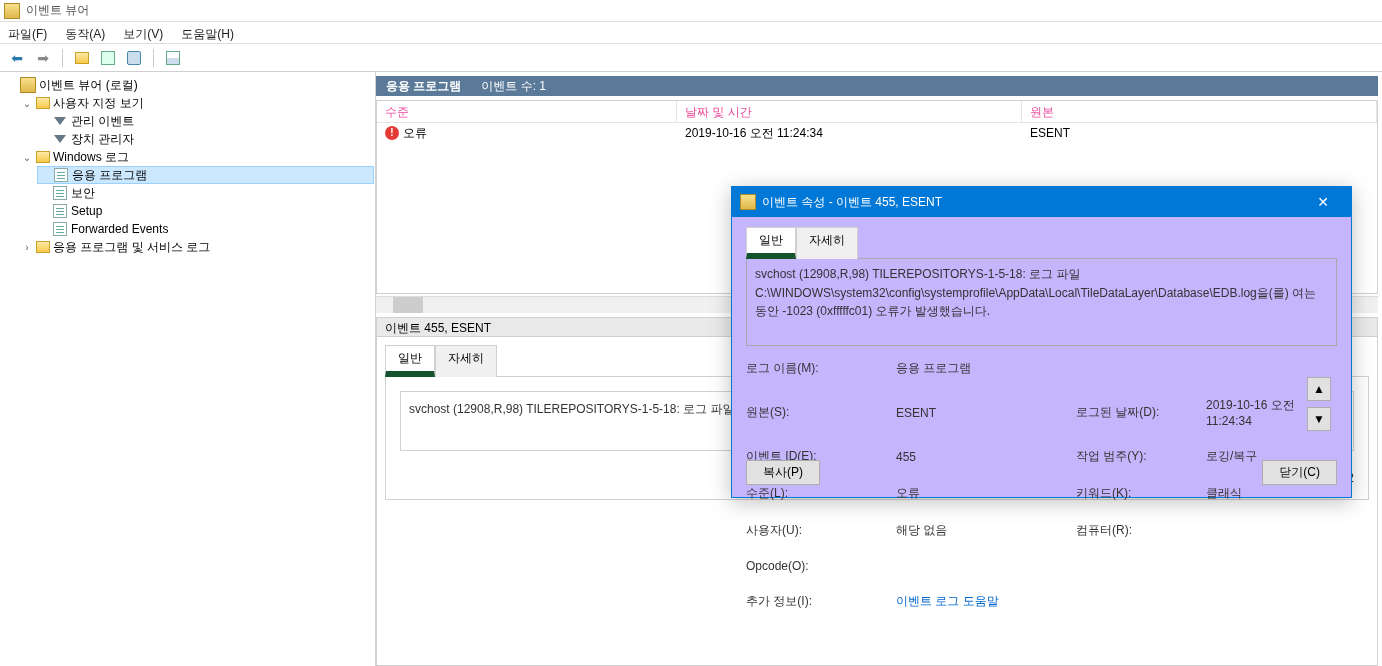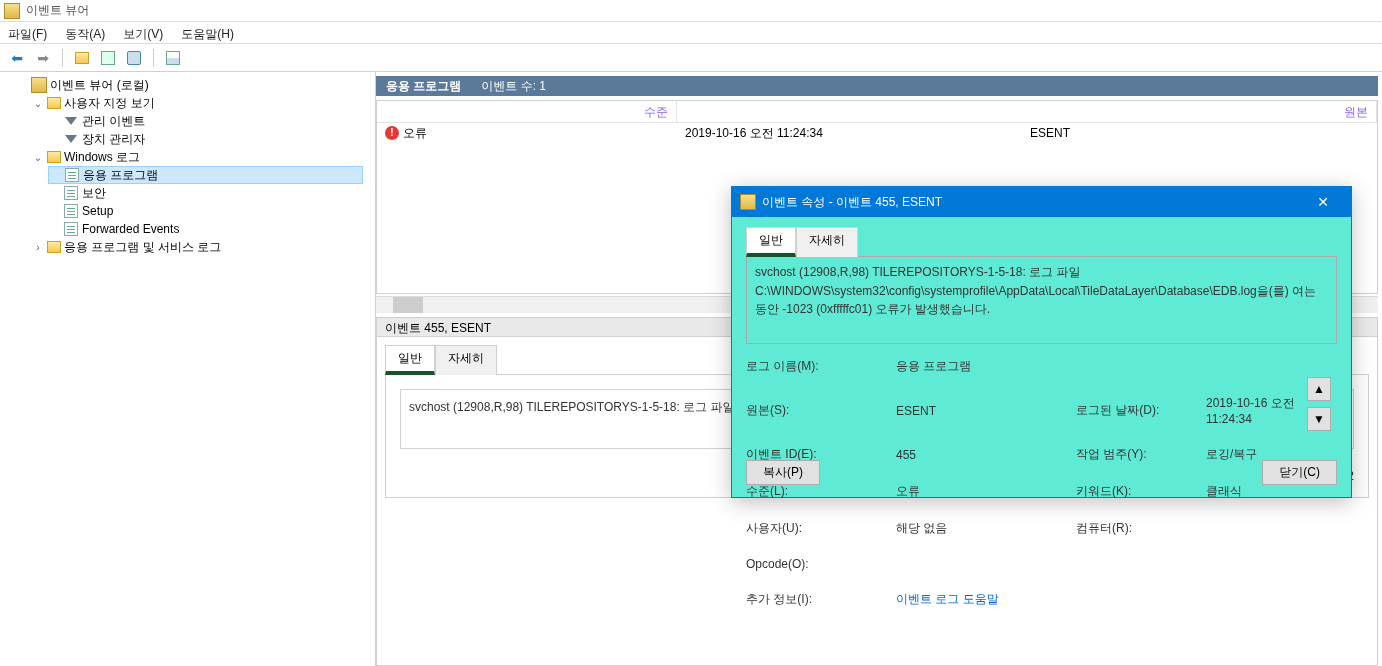--- a/index.html
+++ b/index.html
@@ -14,60 +14,60 @@
 .menubar { height: 22px; display: flex; align-items: flex-end; padding: 0 8px; gap: 18px; border-bottom: 1px solid #ddd; }
 .menu-item { color: #222; cursor: default; }
 
 
 .toolbar { height: 28px; display: flex; align-items: center; padding: 0 6px; gap: 4px; border-bottom: 1px solid #d0d0d0; }
 .tb-btn { width: 22px; height: 22px; display: flex; align-items: center; justify-content: center; border: 1px solid transparent; }
 .tb-sep { width: 1px; height: 18px; background: #ccc; margin: 0 4px; }
 
 
 .main { display: flex; height: calc(100% - 72px); }
-.tree-pane { width: 376px; border-right: 1px solid #d0d0d0; overflow: auto; padding: 4px 12px; }
+.tree-pane { width: 376px; border-right: 1px solid #d0d0d0; overflow: auto; padding: 4px 1px; }
 .right-pane { flex: 1; display: flex; flex-direction: column; }
 
 
 .tree ul { list-style: none; padding-left: 16px; }
 .tree > ul { padding-left: 4px; }
 .tree-item { display: flex; align-items: center; height: 18px; cursor: default; padding-right: 4px; gap: 3px; }
 .tree-item.selected { background: #cce8ff; border: 1px solid #99d1ff; }
 .tw { width: 12px; text-align: center; color: #666; font-size: 10px; }
 .tree-icon { width: 16px; height: 16px; display: inline-flex; align-items: center; justify-content: center; }
 
 
 .category-header { height: 20px; background: #5b7a99; color: #fff; display: flex; align-items: center; padding: 0 10px; gap: 20px; margin: 4px 4px 0 0; }
 
 
 .event-list { border: 1px solid #d0d0d0; margin: 4px 4px 0 0; }
 .list-head { display: flex; height: 22px; background: #fff; border-bottom: 1px solid #e5e5e5; }
-.list-head .col { border-right: 1px solid #e5e5e5; padding: 3px 8px; color: #8b5cf6; text-align: right; }
+.list-head .col { border-right: 1px solid #e5e5e5; padding: 3px 8px; color: #ec4899; }
 .list-row { display: flex; align-items: center; height: 20px; }
 .list-row .col { padding: 2px 8px; display: flex; align-items: center; gap: 4px; }
 .col-level { width: 300px; }
 .col-date { width: 345px; }
 .col-source { flex: 1; }
 
 
 .hscroll { height: 17px; background: #f0f0f0; border-top: 1px solid #ddd; position: relative; margin: 2px 4px 0 0; }
 .hscroll .thumb { position: absolute; left: 17px; top: 0; bottom: 0; width: 30px; background: #cdcdcd; }
 
 
 .detail-header { height: 20px; background: #e9e9e9; border: 1px solid #d0d0d0; margin: 4px 4px 0 0; padding: 2px 8px; }
 .detail-body { border: 1px solid #d0d0d0; border-top: none; margin: 0 4px 0 0; flex: 1; padding: 8px; }
 .tabs { display: flex; gap: 0; }
 .tab { padding: 4px 12px; border: 1px solid #d0d0d0; background: #fff; cursor: default; border-bottom: none; }
-.tab.active { border-bottom: 4px solid #14532d; }
+.tab.active { border-bottom: 6px solid #14532d; }
 .tab:not(.active) { background: #f0f0f0; }
 .detail-content { border: 1px solid #d0d0d0; padding: 14px; margin-top: -1px; }
 .detail-text { border: 1px solid #d0d0d0; padding: 8px; min-height: 60px; color: #333; line-height: 1.5; }
 
 
-.modal { position: absolute; left: 731px; top: 186px; width: 621px; height: 312px; background: #5eead4; border: 1px solid #0078d7; box-shadow: 0 4px 20px rgba(0,0,0,0.25); }
+.modal { position: absolute; left: 731px; top: 186px; width: 621px; height: 312px; background: #c4b5fd; border: 1px solid #0078d7; box-shadow: 0 4px 20px rgba(0,0,0,0.25); }
 .modal-title { height: 30px; background: #0078d7; color: #fff; display: flex; align-items: center; padding: 0 8px; }
 .modal-title .close { margin-left: auto; width: 40px; text-align: center; cursor: default; font-size: 14px; }
 .modal-body { padding: 10px 14px; }
 .modal .tabs { margin-bottom: 0; }
 .modal-textbox { border: 1px solid #aaa; padding: 6px 8px; height: 88px; overflow: hidden; color: #333; line-height: 1.55; margin-top: -1px; }
 .prop-grid { margin-top: 14px; display: grid; grid-template-columns: 130px 160px 110px auto; row-gap: 8px; column-gap: 4px; align-items: center; gap: 20px; }
 .prop-label { color: #333; }
 .prop-val { color: #333; }
 .link { color: #0066cc; cursor: pointer; }
 .modal-buttons { position: absolute; left: 14px; right: 14px; bottom: 12px; display: flex; }
@@ -223,20 +223,21 @@
   <div class="right-pane">
 
     <div class="category-header">
       <span style="font-weight:bold;">응용 프로그램</span>
       <span>이벤트 수: 1</span>
     </div>
 
     <div class="event-list">
       <div class="list-head">
         <div class="col col-level">수준</div>
+        <div class="col col-date">날짜 및 시간</div>
         <div class="col col-source">원본</div>
       </div>
       <div class="list-row">
         <div class="col col-level">
           <span class="ico-error"></span>
           <span>오류</span>
         </div>
         <div class="col col-date">2019-10-16 오전 11:24:34</div>
         <div class="col col-source">ESENT</div>
       </div>

